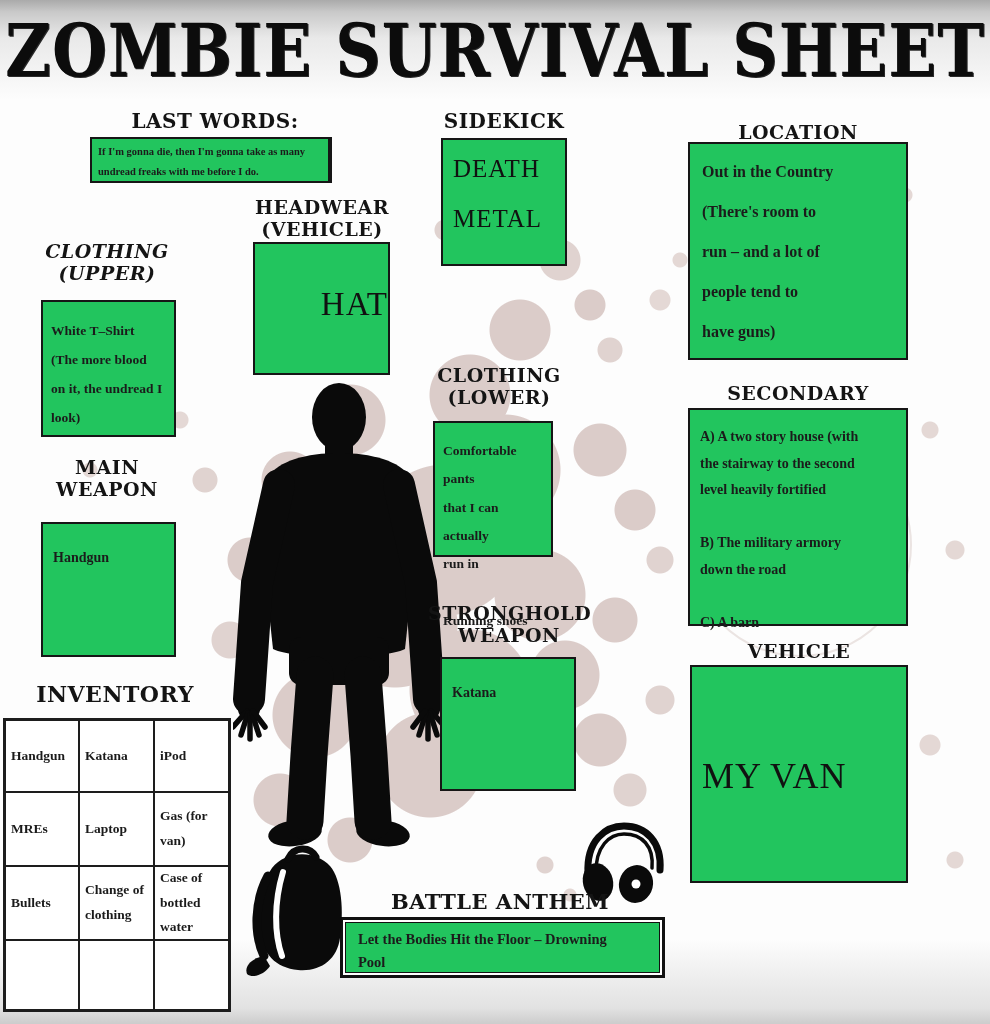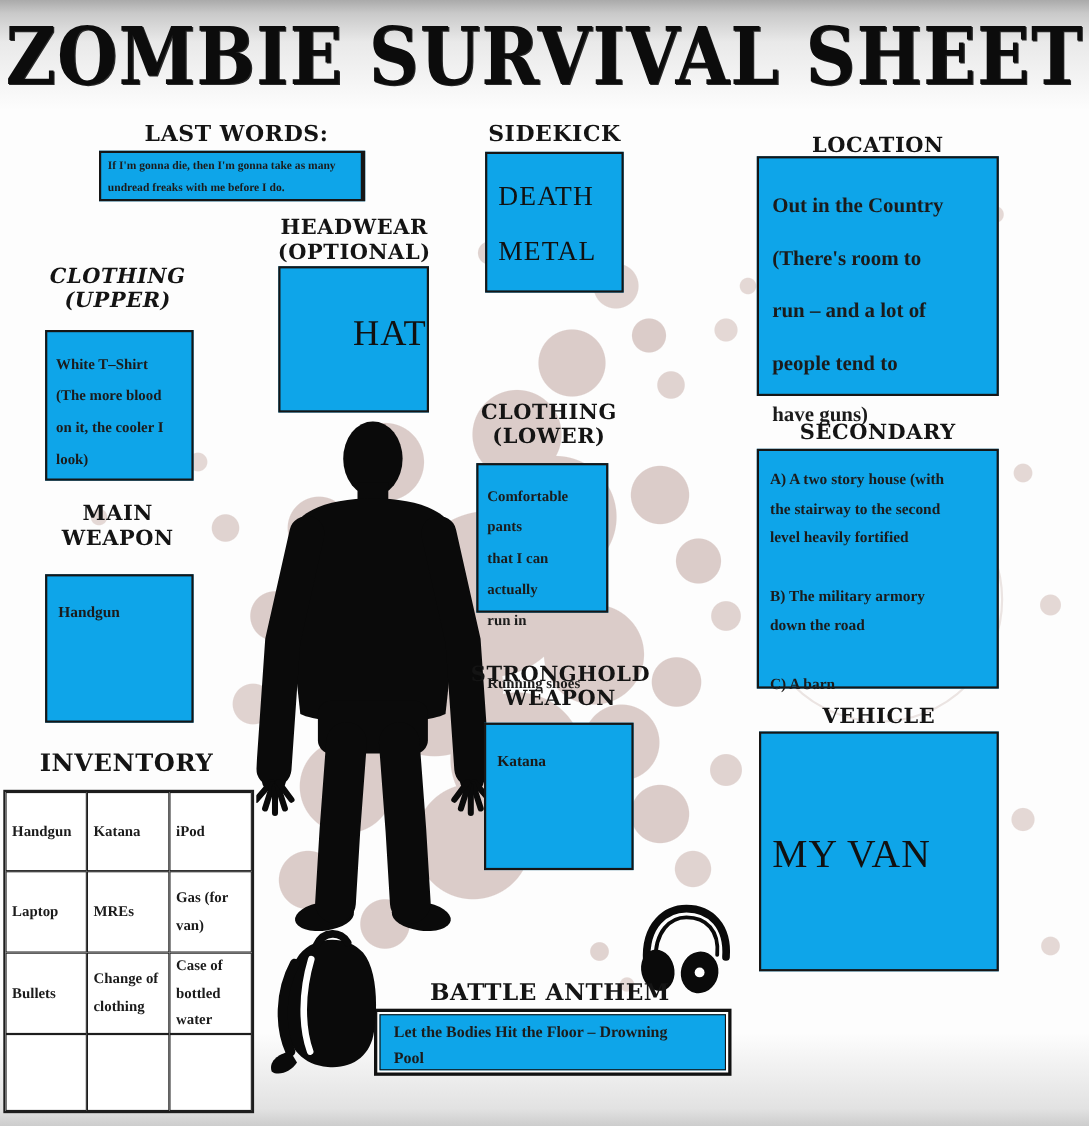--- a/index.html
+++ b/index.html
@@ -75,33 +75,33 @@
   .title span {
     display:inline-block; font-family:"DejaVu Serif", serif; font-weight:bold;
     font-size:63px; color:#0c0c0c; letter-spacing:1px; transform:scale(1.0,1.15);
     text-shadow:1px 1px 0 #2a2a2a;
   }
   .label {
     position:absolute; z-index:6; font-family:"DejaVu Serif", serif; font-weight:bold;
     color:#141414; text-align:center; line-height:1.18; letter-spacing:0.5px;
   }
   .box {
-    position:absolute; z-index:5; background:#0ea5e9; border:2px solid #161616;
+    position:absolute; z-index:5; background:#22c55e; border:2px solid #161616;
     font-family:"Liberation Serif", serif; font-weight:bold; color:#1b1b1b;
   }
   .fill { white-space:pre-line; }
   .big  { font-weight:normal; color:#111; letter-spacing:1px; white-space:pre-line; }
   
   .lastwords-box { left:90px; top:137px; width:242px; height:46px;
     border-right-width:4px; font-size:10.5px; line-height:1.9; padding:3px 6px; }
   .sidekick-box { left:441px; top:138px; width:126px; height:128px;
-    padding:14px 10px 0; }
+    padding:4px 10px 0; }
   .sidekick-box .big { font-size:25px; line-height:2.0; }
   .location-box { left:688px; top:142px; width:220px; height:218px;
-    font-size:19px; line-height:2.5; padding:20px 12px; }
+    font-size:16px; line-height:2.5; padding:8px 12px; }
   .headwear-box { left:253px; top:242px; width:137px; height:133px; padding:42px 0 0 10px;text-align:right; }
   .headwear-box .big { font-size:33px; }
   .cupper-box { left:41px;  top:300px; width:135px; height:137px;
     font-size:13.5px; line-height:2.15; padding:14px 8px 0; }
   .clower-box { left:433px; top:421px; width:120px; height:136px;
     font-size:13.5px; line-height:2.1; padding:14px 8px 0; }
   .stronghold-box { left:688px; top:408px; width:220px; height:218px;
     font-size:14px; line-height:1.9; padding:14px 10px 0; }
   .mweapon-box { left:41px;  top:522px; width:135px; height:135px;
     font-size:14px; padding:26px 10px 0; }
@@ -152,21 +152,21 @@
   <div class="top-band"></div>
   <div class="bottom-band"></div>
 
   <div class="title">
     <span>ZOMBIE SURVIVAL SHEET</span>
   </div>
 
   <div class="label lw-l">LAST WORDS:</div>
   <div class="label sk-l">SIDEKICK</div>
   <div class="label lo-l">LOCATION</div>
-  <div class="label hw-l">HEADWEAR (OPTIONAL)</div>
+  <div class="label hw-l">HEADWEAR (VEHICLE)</div>
   <div class="label cu-l">CLOTHING (UPPER)</div>
   <div class="label cl-l">CLOTHING (LOWER)</div>
   <div class="label sh-l">SECONDARY</div>
   <div class="label mw-l">MAIN WEAPON</div>
   <div class="label sw-l">STRONGHOLD WEAPON</div>
   <div class="label ve-l">VEHICLE</div>
   <div class="label in-l">INVENTORY</div>
   <div class="label ba-l">BATTLE ANTHEM</div>
 
   <div class="box lastwords-box fill">If I'm gonna die, then I'm gonna take as many
@@ -178,21 +178,21 @@
   <div class="box location-box fill">Out in the Country
 (There's room to
 run – and a lot of
 people tend to
 have guns)</div>
   <div class="box headwear-box">
     <div class="big">HAT</div>
   </div>
   <div class="box cupper-box fill">White T–Shirt
 (The more blood
-on it, the cooler I
+on it, the undread I
 look)</div>
   <div class="box clower-box fill">Comfortable pants
 that I can actually
 run in
 
 Running shoes</div>
   <div class="box stronghold-box fill">A) A two story house (with
 the stairway to the second
 level heavily fortified
 
@@ -205,22 +205,22 @@
   <div class="box vehicle-box">
     <div class="big">MY VAN</div>
   </div>
   <div class="box anthem-box fill">Let the Bodies Hit the Floor – Drowning
 Pool</div>
 
   <div class="inv-table">
     <div class="inv-cell">Handgun</div>
     <div class="inv-cell">Katana</div>
     <div class="inv-cell">iPod</div>
+    <div class="inv-cell">MREs</div>
     <div class="inv-cell">Laptop</div>
-    <div class="inv-cell">MREs</div>
     <div class="inv-cell">Gas (for van)</div>
     <div class="inv-cell">Bullets</div>
     <div class="inv-cell">Change of clothing</div>
     <div class="inv-cell">Case of bottled water</div>
     <div class="inv-cell"></div>
     <div class="inv-cell"></div>
     <div class="inv-cell"></div>
   </div>
 
   <svg class="art figure-art" viewBox="0 0 212 474">

